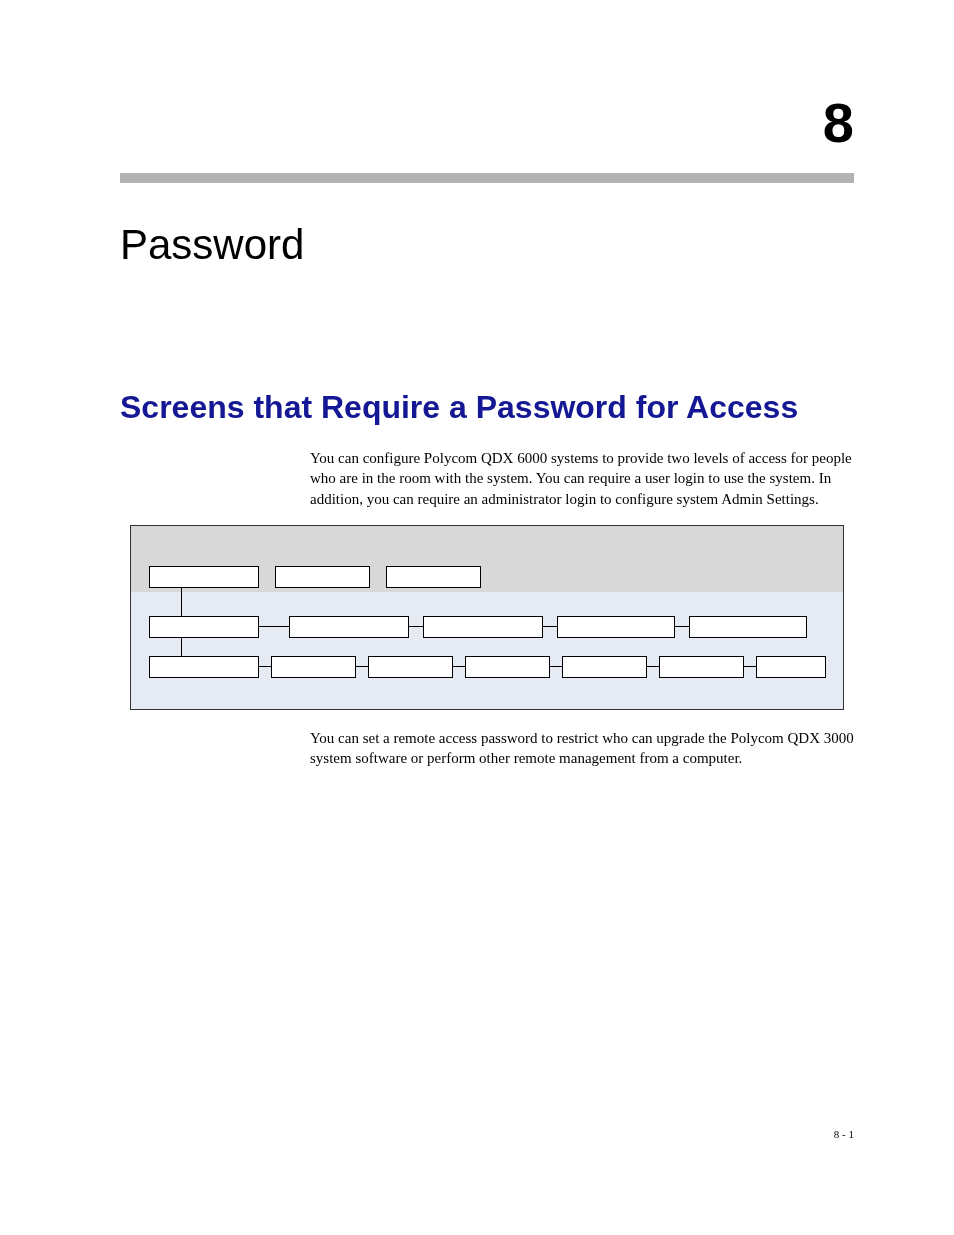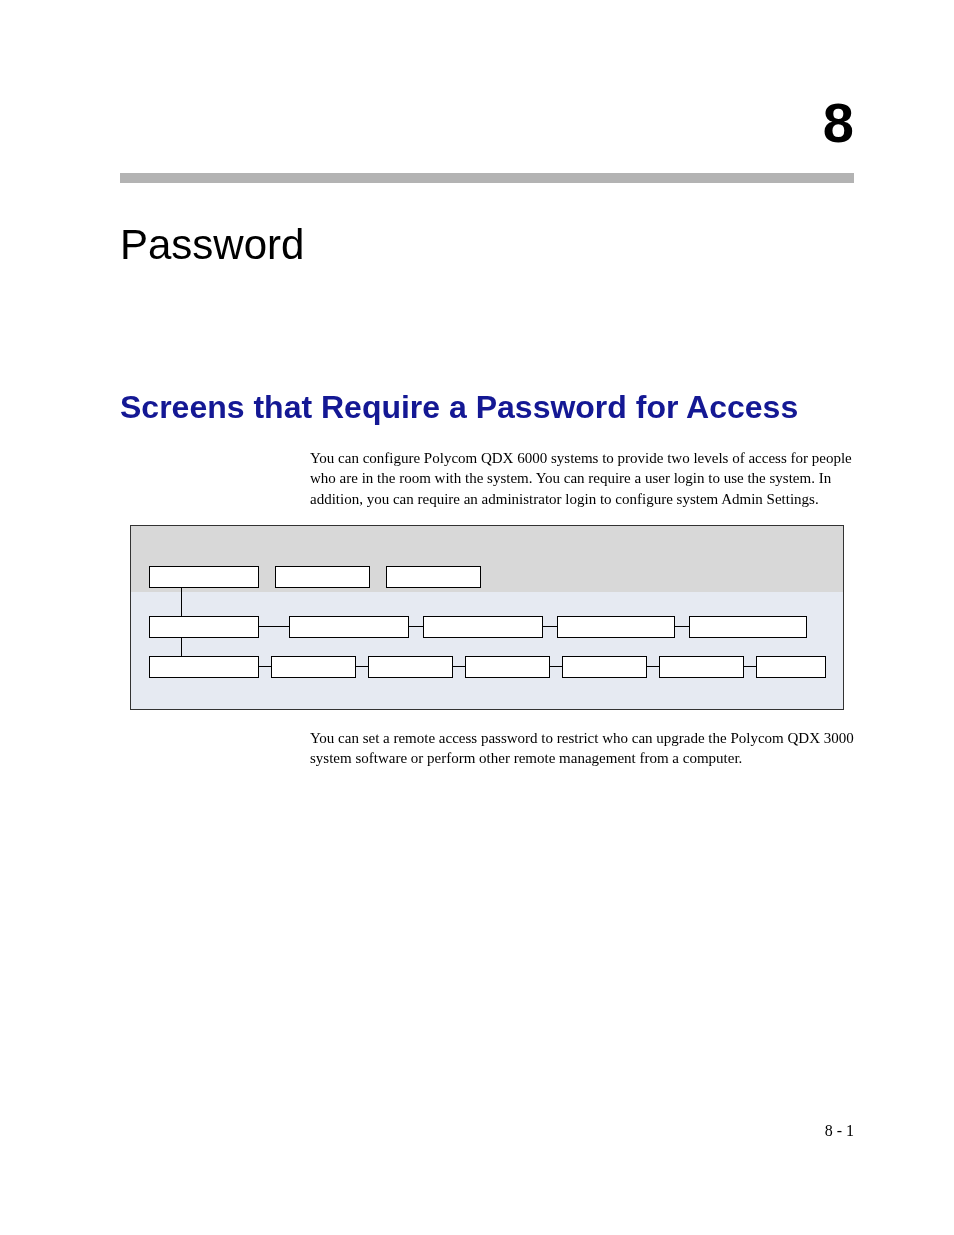--- a/index.html
+++ b/index.html
@@ -82,21 +82,21 @@
     border-left: 1px solid #000;
   }
   .accent-box {
     position: absolute;
     background: #e6eaf2;
   }
   .pagenum {
     position: absolute;
     right: 100px;
     bottom: 95px;
-    font-size: 16px;
+    font-size: 11px;
     font-family: Georgia, serif;
   }
 </style>
 </head>
 <body>
 
 <div class="page">
   <div class="chapter-num">8</div>
   <div class="rule"></div>
   <h1 class="chapter-title">Password</h1>

